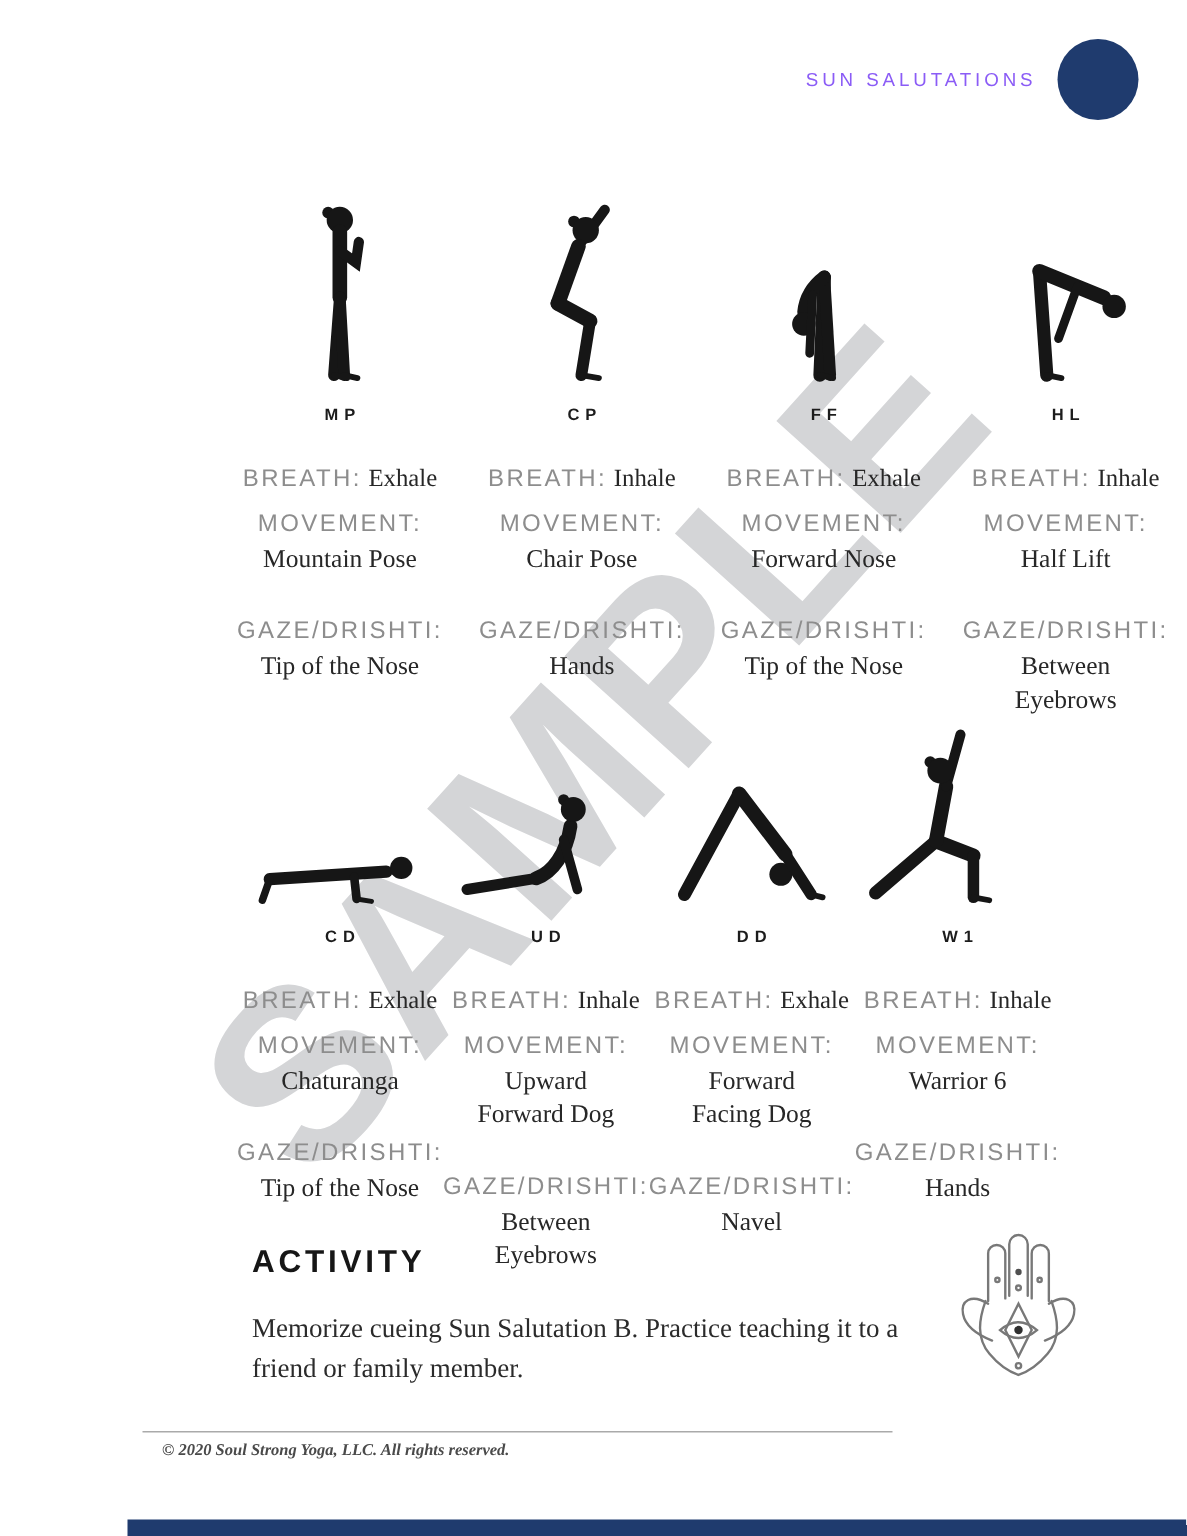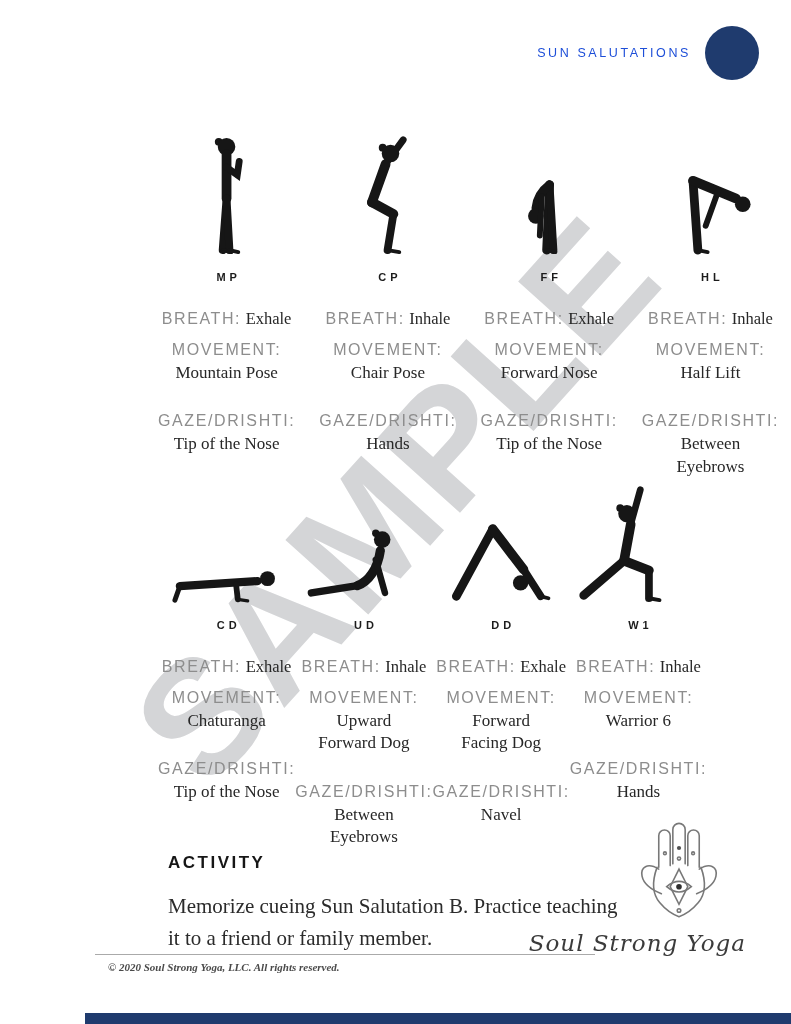--- a/index.html
+++ b/index.html
@@ -4,44 +4,44 @@
 <style>
   html,body{margin:0;padding:0;background:#fff;}
   .page{position:relative;width:791px;height:1024px;background:#ffffff;overflow:hidden;
         font-family:"Liberation Sans",sans-serif;color:#272727;}
   
   .wm{position:absolute;left:50%;top:500px;transform:translate(-50%,-50%) rotate(-48deg);
       font-family:"Liberation Sans",sans-serif;font-weight:800;font-size:162px;
       letter-spacing:2px;color:#d4d5d7;white-space:nowrap;z-index:0;user-select:none;}
   
   .hdr{position:absolute;top:26px;right:32px;display:flex;align-items:center;z-index:1;}
-  .hdr-title{font-size:12.5px;letter-spacing:2.6px;color:#1d4ed8;}
+  .hdr-title{font-size:12.5px;letter-spacing:2.6px;color:#8b5cf6;}
   .hdr-dot{width:54px;height:54px;border-radius:50%;background:#1f3b6e;margin-left:14px;}
   
   .row{position:absolute;left:158px;width:474px;display:grid;
        grid-template-columns:repeat(4,1fr);z-index:1;}
   .row1{top:134px;gap:24px;}
   .row2{top:482px;}
   .col{display:flex;flex-direction:column;align-items:center;text-align:center;}
   .fig{height:122px;display:flex;align-items:flex-end;justify-content:center;}
   .code{margin-top:15px;font-size:11px;font-weight:bold;letter-spacing:4px;
         color:#1c1c1c;padding-left:4px;}
   .lbl{font-size:16px;letter-spacing:1.6px;color:#8d8d8d;}
   .val{font-family:"Liberation Serif",serif;font-size:17px;color:#272727;
        line-height:1.32;white-space:pre-line;text-align:center;}
   .breath{margin-top:25px;white-space:nowrap;}
   .breath .val{font-size:16.5px;}
   .mv{margin-top:11px;}
   .mv .lbl,.gz .lbl{display:block;margin-bottom:3px;}
   .gz{margin-top:28px;}
   
   .activity{position:absolute;left:168px;top:830px;z-index:1;}
-  .activity-h{font-size:17px;font-weight:bold;letter-spacing:2.5px;color:#161616;margin-top:23px;}
+  .activity-h{font-size:21px;font-weight:bold;letter-spacing:2.5px;color:#161616;}
   .activity-p{margin-top:18px;width:450px;font-family:"Liberation Serif",serif;
-              font-size:21px;line-height:1.5;color:#2b2b2b;}
+              font-size:18px;line-height:1.5;color:#2b2b2b;}
   
   .hamsa{position:absolute;right:68px;top:818px;z-index:1;}
   
   .rule{position:absolute;left:95px;top:954px;width:500px;height:1px;background:#aaaaaa;z-index:1;}
   .copyright{position:absolute;left:108px;top:961px;font-family:"Liberation Serif",serif;
              font-style:italic;font-size:11px;color:#4a4a4a;z-index:1;font-weight:bold;}
   .brand{position:absolute;right:45px;top:930px;font-family:"DejaVu Serif",serif;
          font-style:italic;font-size:23px;letter-spacing:1px;color:#3b3b3b;z-index:1;}
   .bottom-bar{position:absolute;left:85px;right:0;bottom:0;height:11px;background:#1f3b6e;z-index:1;}
   svg{display:block;}
@@ -295,16 +295,15 @@
       <circle cx="50" cy="34" r="2.4" fill="#505050" stroke="none"></circle>
       <circle cx="50" cy="46" r="1.8"></circle>
       <circle cx="34" cy="40" r="1.6"></circle>
       <circle cx="66" cy="40" r="1.6"></circle>
       <circle cx="50" cy="105" r="2"></circle>
     </svg>
   </div>
 
   <div class="rule"></div>
   <div class="copyright">© 2020 Soul Strong Yoga, LLC. All rights reserved.</div>
-  <div class="brand">Soul Strong Yoga</div>
   <div class="bottom-bar"></div>
 
 </div>
 
 </body></html>

